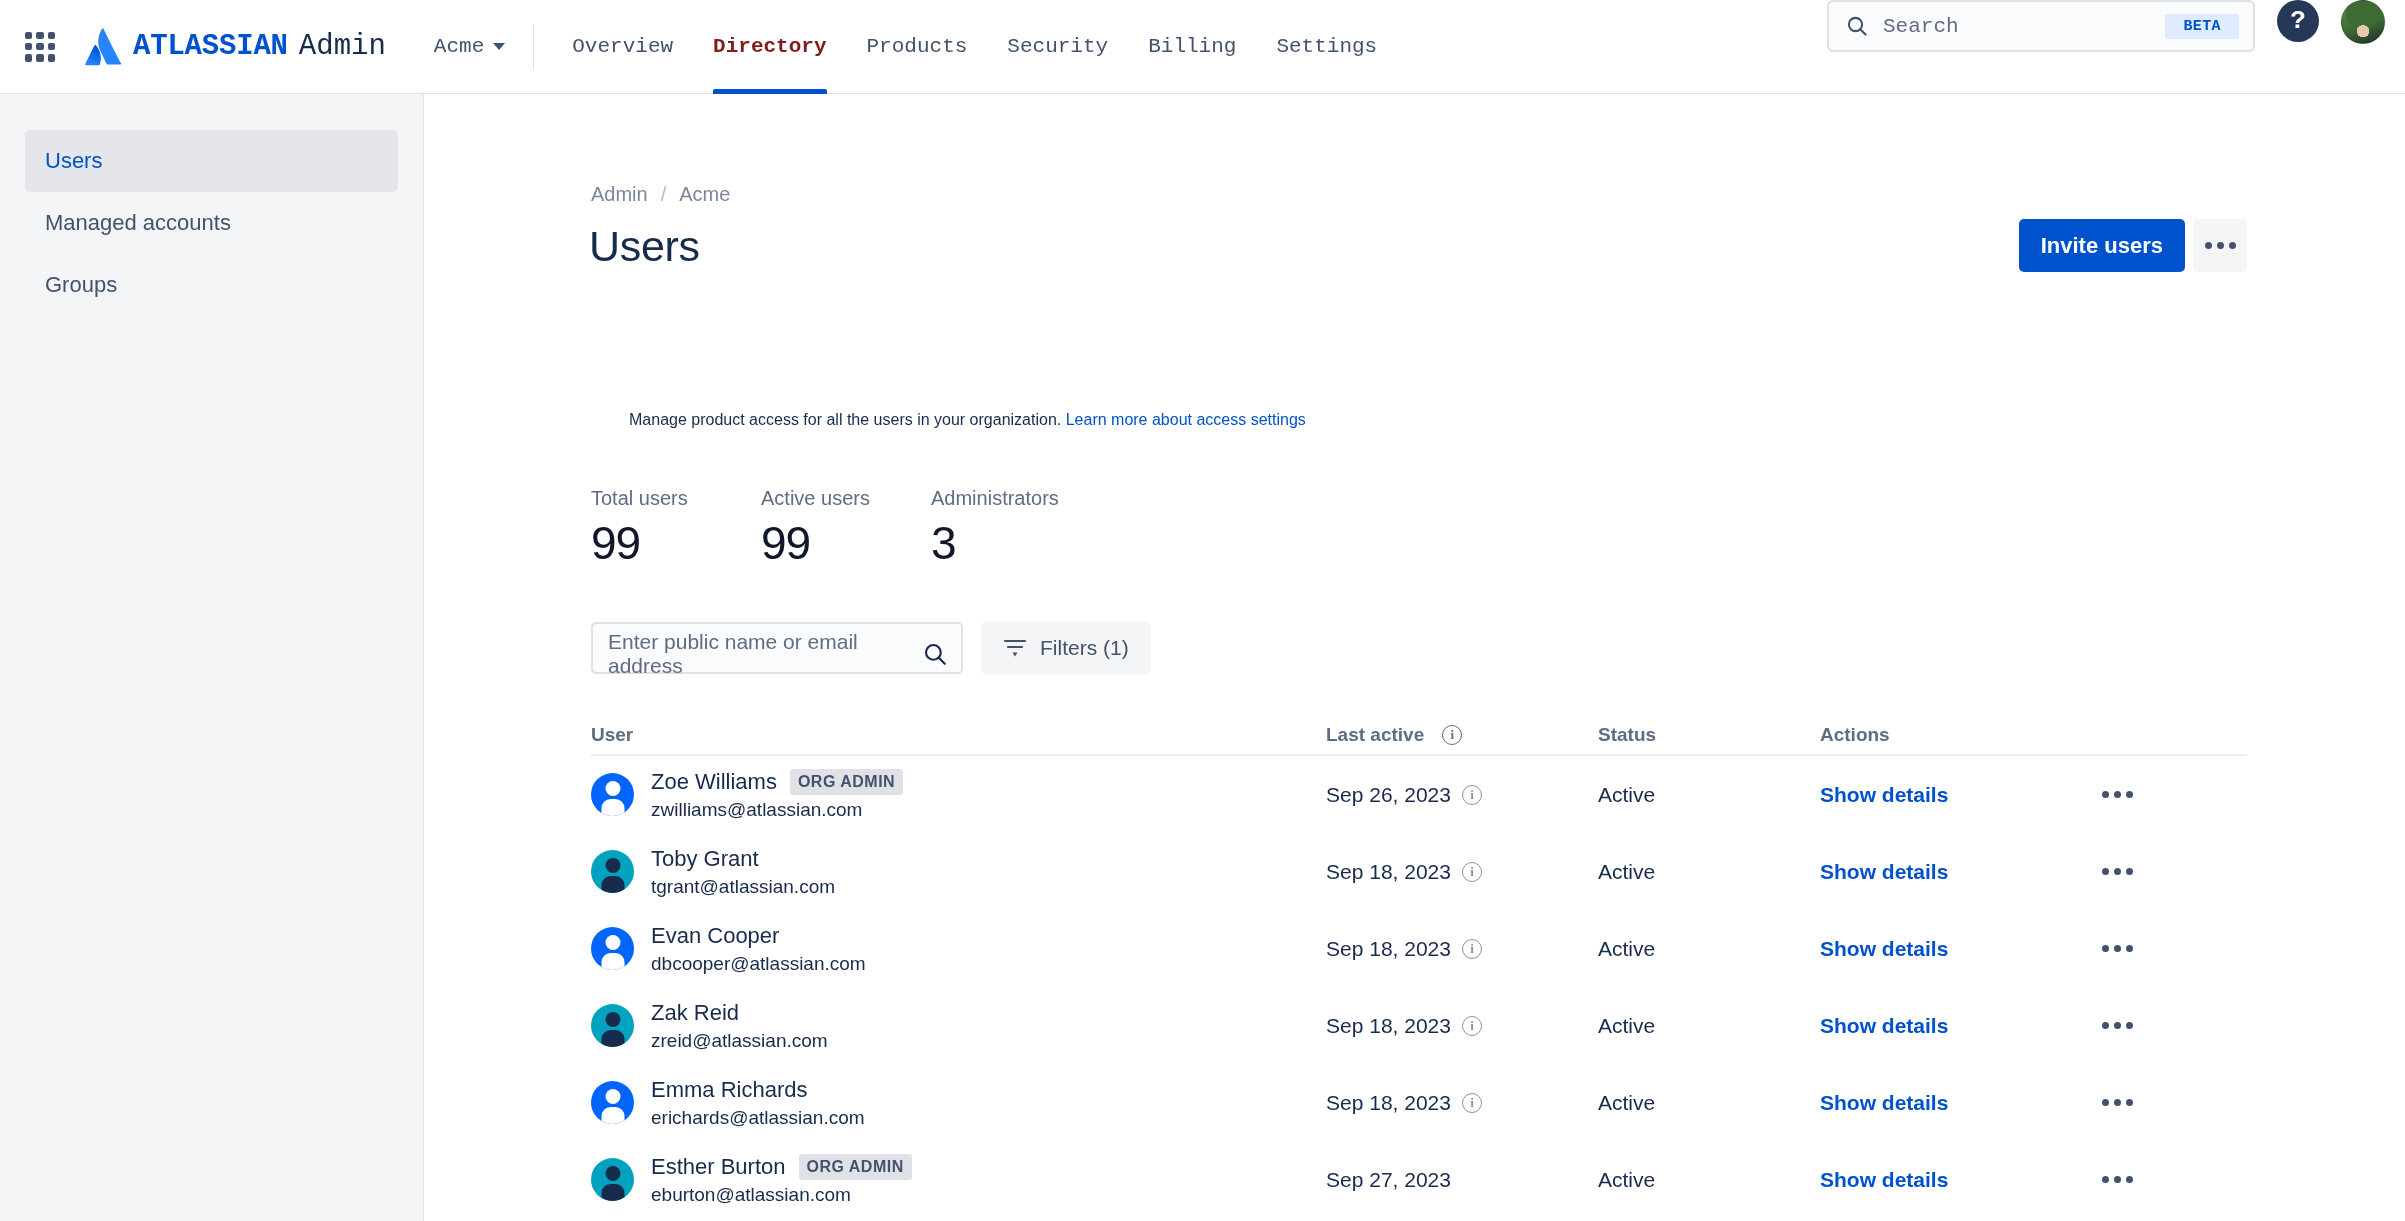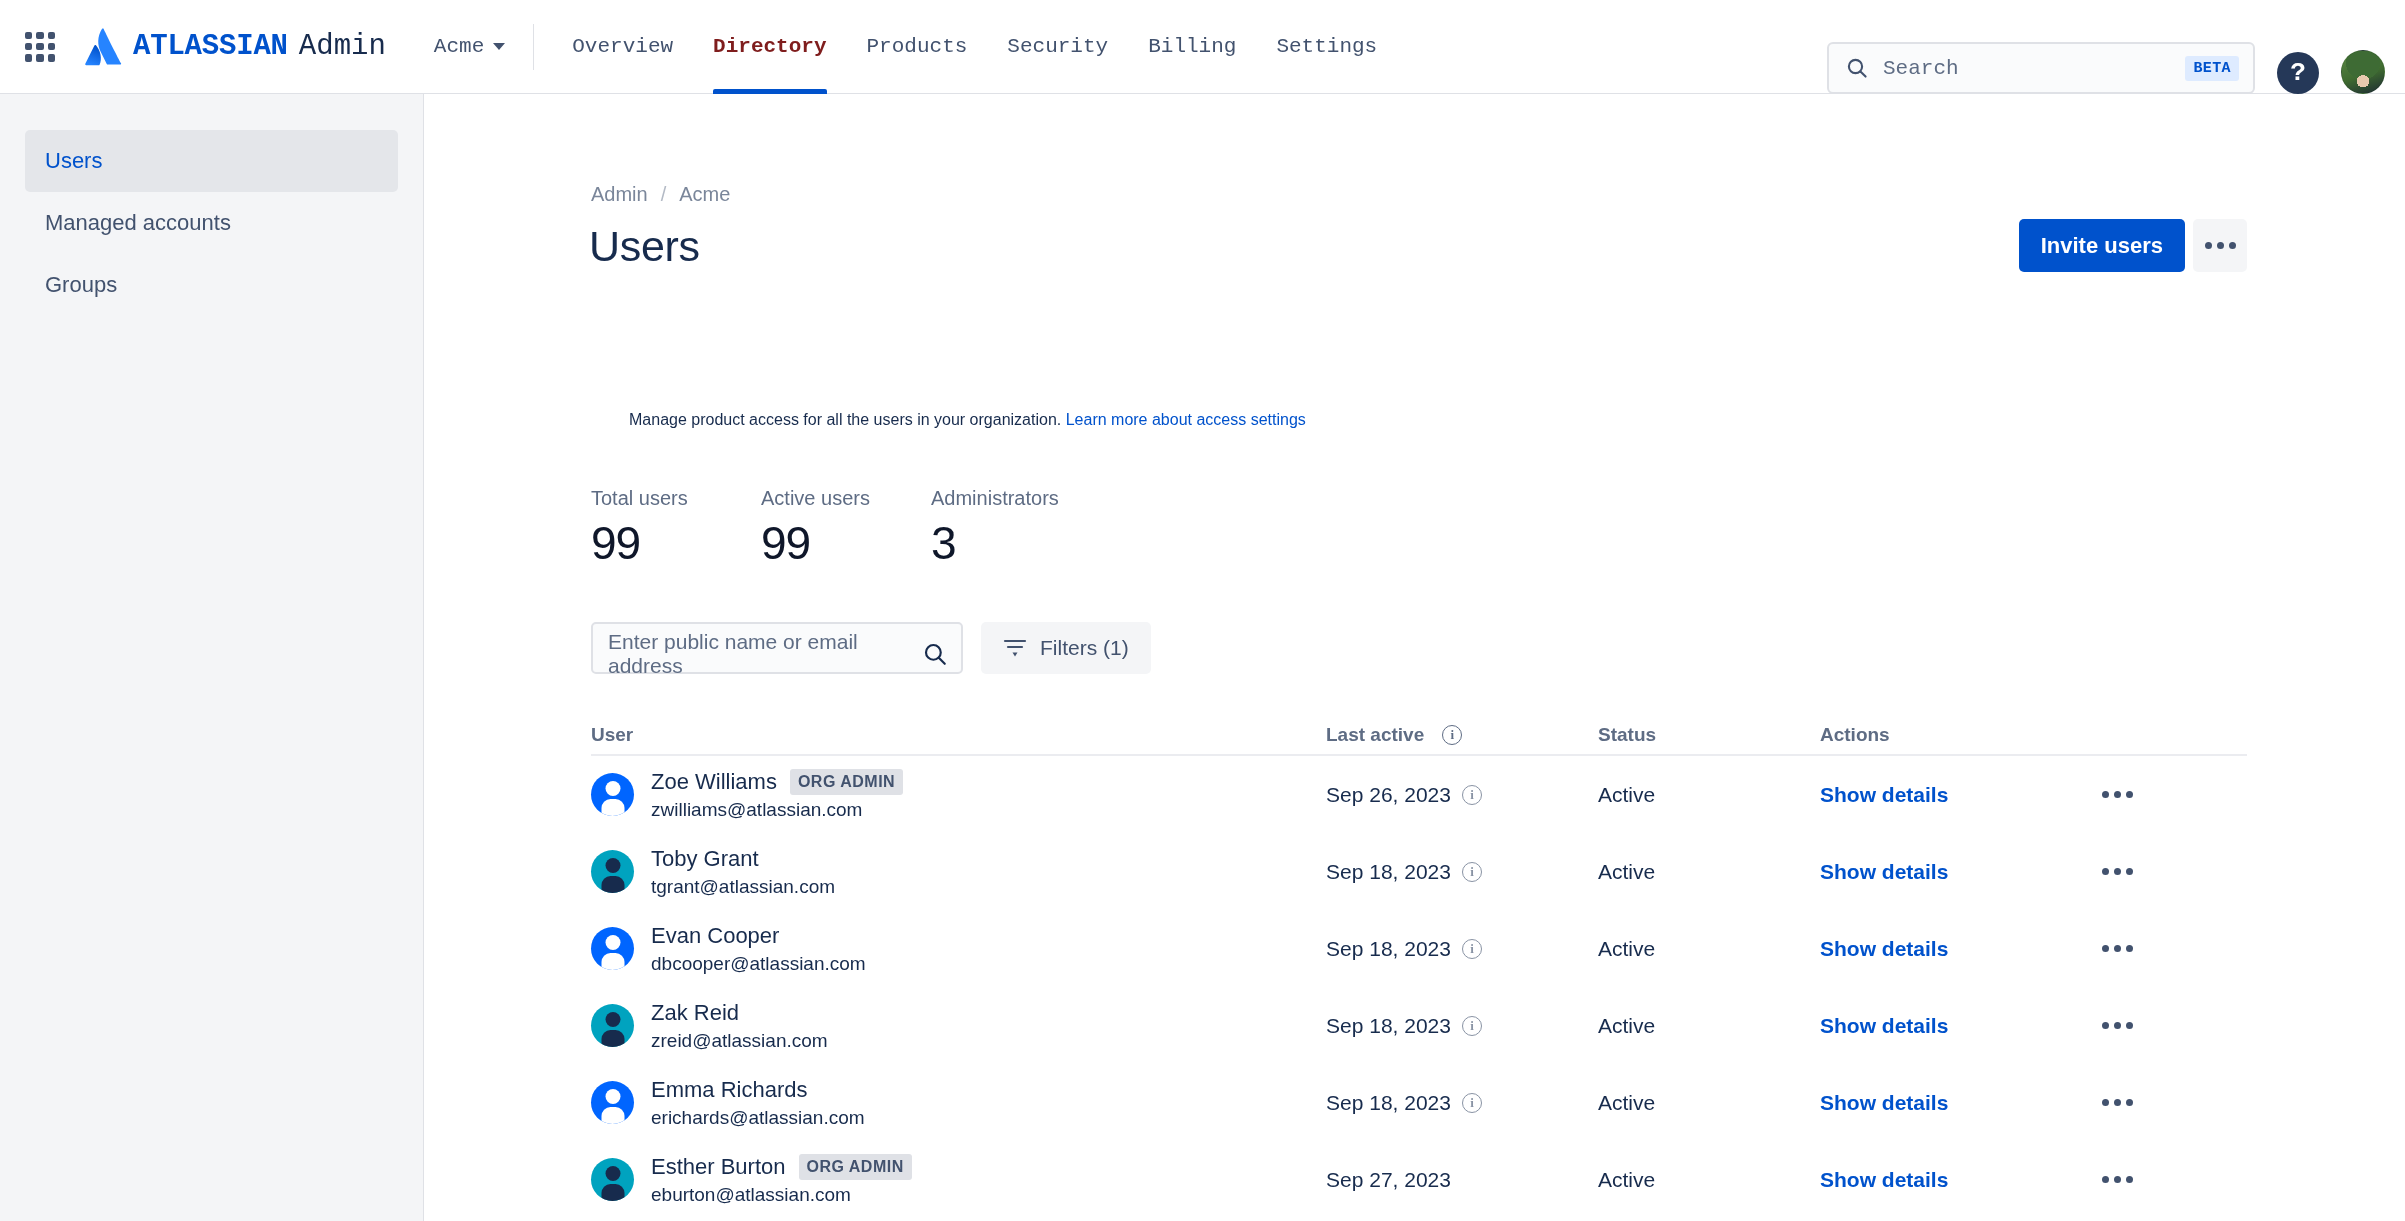--- a/index.html
+++ b/index.html
@@ -62,32 +62,32 @@
     position: relative; cursor: pointer; white-space: nowrap;
   }
   .navtab.active { color: #7f1d1d; font-weight: bold; }
   .navtab.active::after {
     content: ""; position: absolute; left: 20px; right: 20px; bottom: 0;
     height: 5px; background: #0052CC; border-radius: 2px 2px 0 0;
   }
 
   .topright {
     position: absolute; right: 20px; top: 0; height: 94px;
-    display: flex; align-items: flex-end; gap: 22px;
+    display: flex; align-items: flex-start; gap: 22px;
   }
   .searchbox {
     width: 428px; height: 52px;
     background: #FAFBFC; border: 2px solid #DFE1E6; border-radius: 6px;
     display: flex; align-items: center; padding: 0 14px 0 16px;
     cursor: text;
   }
   .search-ph { flex: 1; font-size: 21px; color: #5E6C84; margin-left: 14px; }
   .beta-badge {
     background: #DEEBFF; color: #0052CC; font-size: 15px; font-weight: bold;
-    letter-spacing: 0.4px; padding: 4px 8px; border-radius: 3px;
+    letter-spacing: 0.4px; padding: 4px 18px; border-radius: 3px;
   }
   .help-btn {
     width: 42px; height: 42px; border-radius: 50%; background: #253858;
     color: #fff; font-size: 26px; font-weight: bold;
     display: flex; align-items: center; justify-content: center; cursor: pointer;
   }
   .profile-avatar {
     width: 44px; height: 44px; border-radius: 50%;
     background: radial-gradient(circle at 50% 72%, #e8c9ae 0 17%, transparent 17%),
                 radial-gradient(circle at 50% 28%, #3e6b34 0 46%, transparent 46%),

